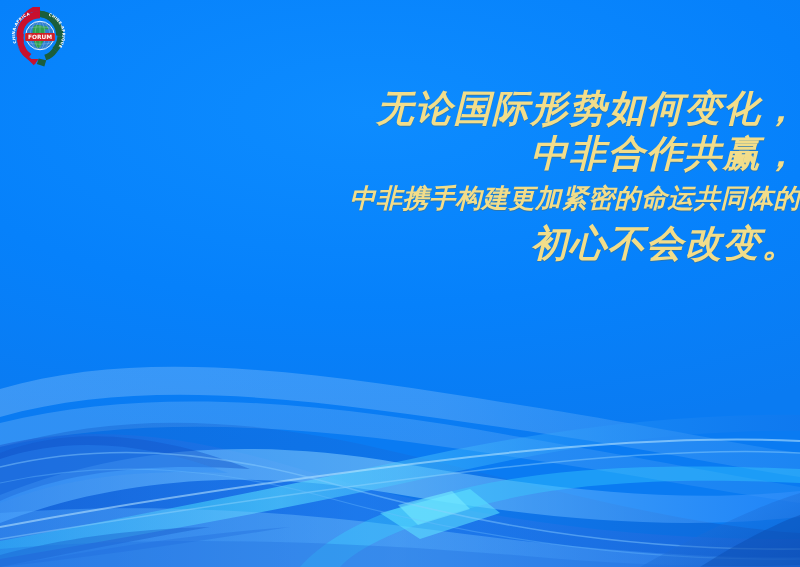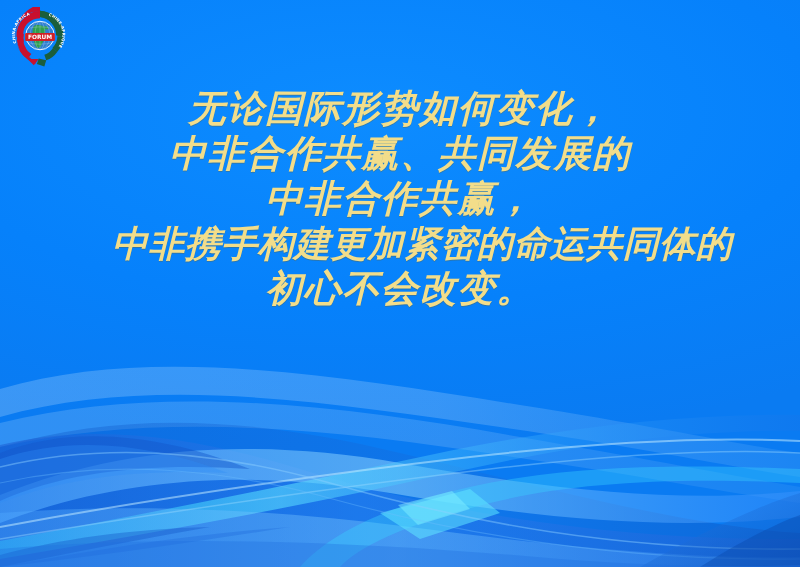--- a/index.html
+++ b/index.html
@@ -43,33 +43,33 @@
     height: 62px;
   }
   .logo svg { display: block; width: 100%; height: 100%; }
 
   
   .quote {
     position: absolute;
     left: 0;
     right: 0;
     top: 86px;
-    text-align: center;
+    text-align: right;
     color: #f2dd8a;
     font-family: "DejaVu Serif", "Liberation Serif", serif;
     font-size: 37px;
     font-weight: 700;
     line-height: 45px;
     letter-spacing: 1.5px;
     font-style: italic;
     text-shadow: 0 1px 0 rgba(120, 90, 10, 0.30);
     white-space: nowrap;
   }
   .quote .line { display: block; }
-  .quote .line.wide { font-size: 36px; letter-spacing: 0.5px; padding-left: 44px; }
+  .quote .line.wide { font-size: 26px; letter-spacing: 0.5px; padding-left: 44px; }
 </style>
 </head>
 <body>
 
 <div id="slide">
 
   <div class="bg-base"></div>
 
   <div class="bg-wave-layer">
     <svg viewBox="0 0 800 240" preserveAspectRatio="none" xmlns="http://www.w3.org/2000/svg">
@@ -190,19 +190,18 @@
       <text font-family="DejaVu Sans, Liberation Sans, sans-serif" font-size="6.4" font-weight="700" fill="#ffffff" letter-spacing="0.4">
         <textPath href="#arcR" startOffset="50%" text-anchor="middle">CHINE-AFRIQUE</textPath>
       </text>
       <path id="arcL" d="M19,68 A33,33 0 0,1 46,12" fill="none"></path>
       <path id="arcR" d="M53,12 A33,33 0 0,1 72,72" fill="none"></path>
     </svg>
   </div>
 
   <div class="quote">
     <span class="line">无论国际形势如何变化，</span>
-    <span class="line">中非合作共赢、共同发展的</span>
     <span class="line">中非合作共赢，</span>
     <span class="line wide">中非携手构建更加紧密的命运共同体的</span>
     <span class="line">初心不会改变。</span>
   </div>
 
 </div>
 
 </body></html>

